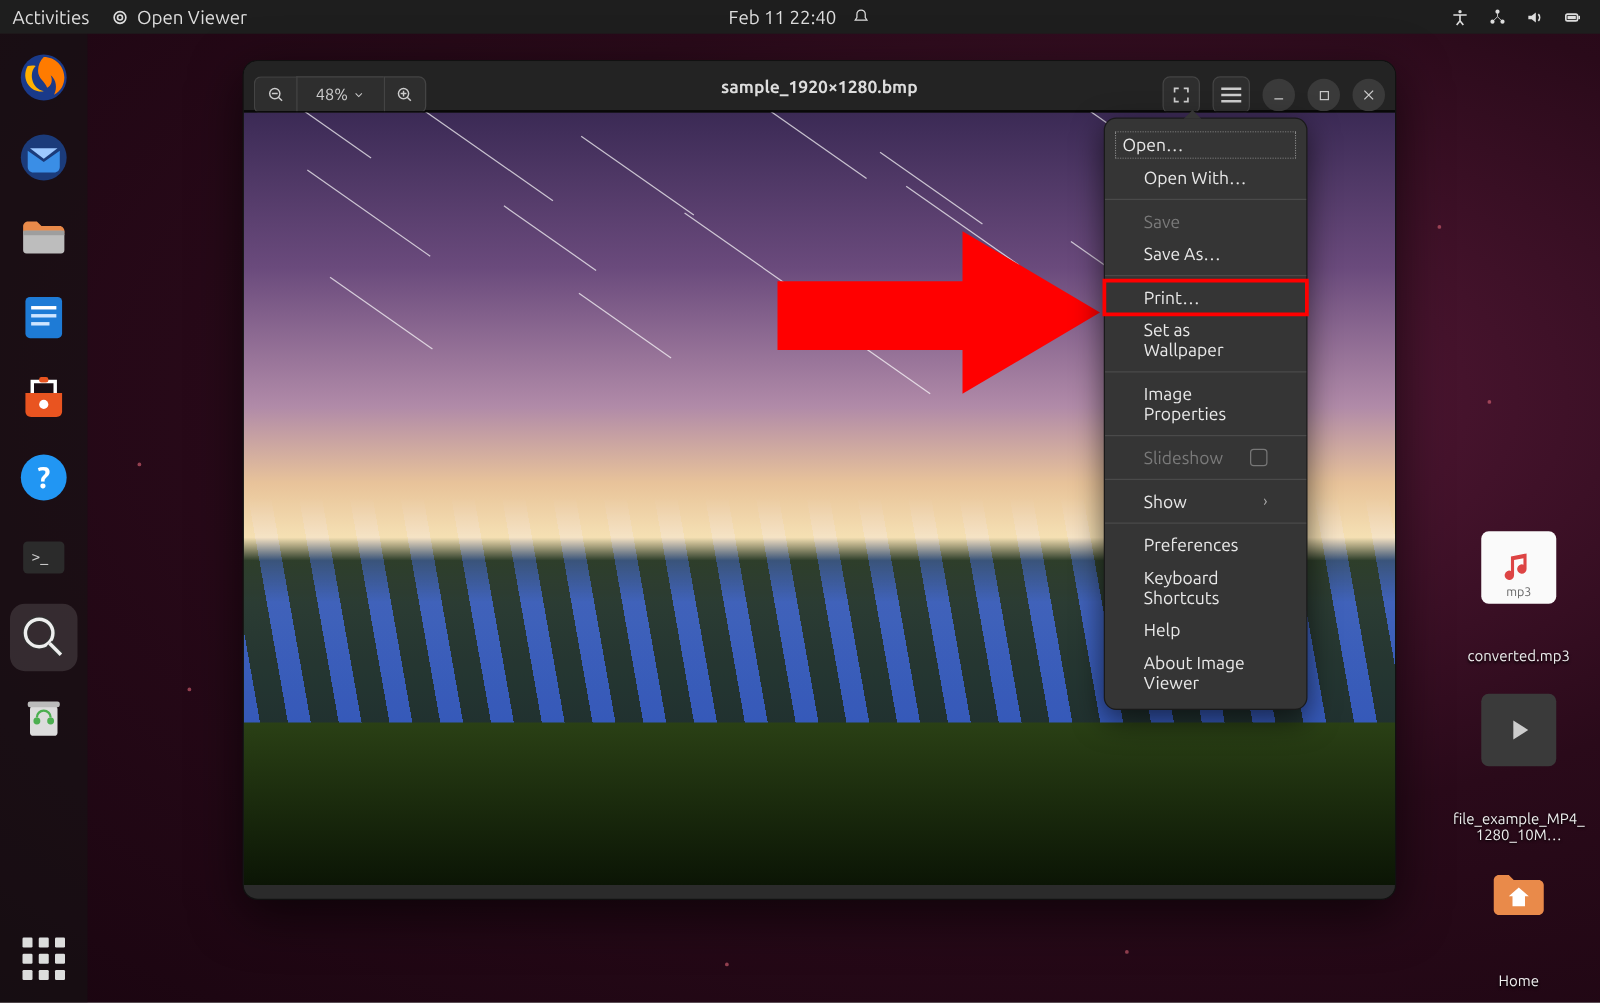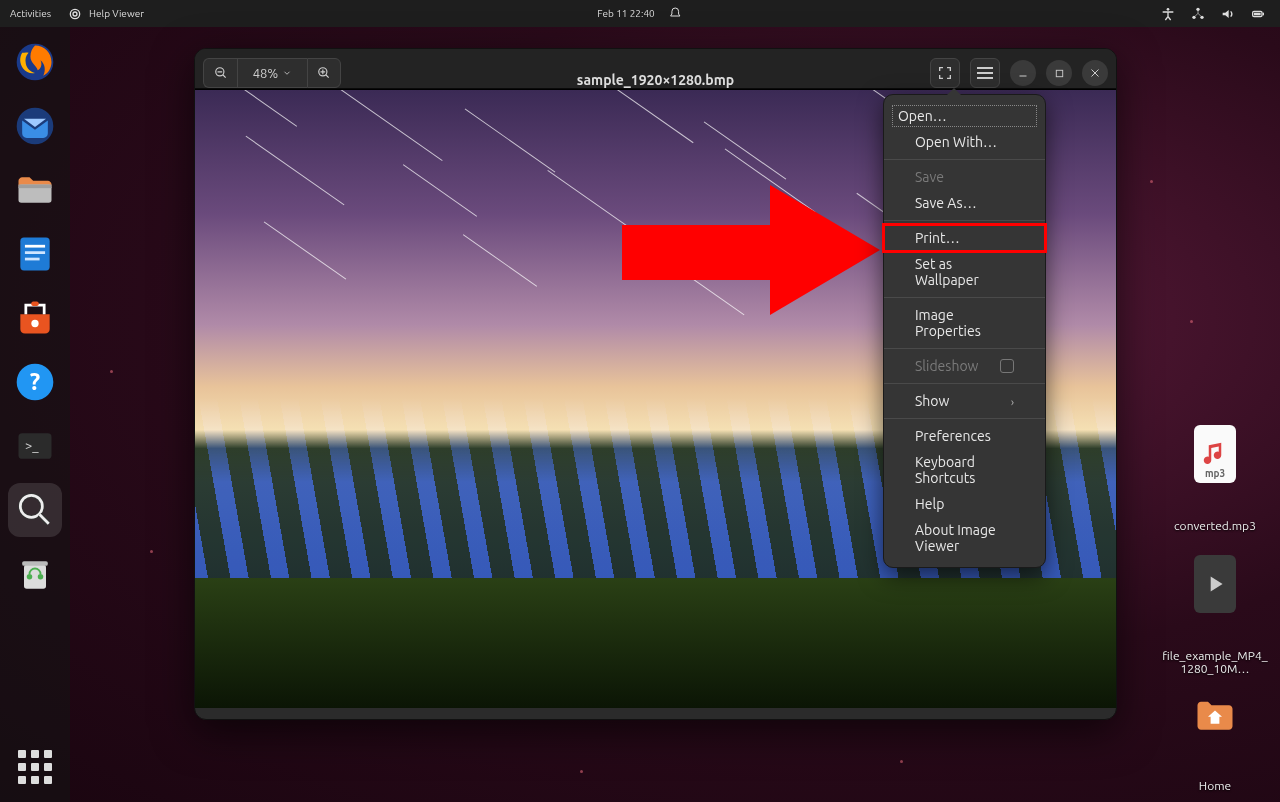--- a/index.html
+++ b/index.html
@@ -8,51 +8,51 @@
     font-family: "Ubuntu", "Cantarell", sans-serif;
     background: radial-gradient(ellipse at 70% 40%, #5a1a3a 0%, #2a0a1a 50%, #1a0510 100%);
     overflow: hidden;
     color: #ddd;
     position: relative;
   }
   
   .topbar {
     position: absolute; top:0; left:0; right:0; height:27px;
     background: #1e1e1e; color:#ddd; display:flex; align-items:center;
-    font-size:10px; z-index: 50;
+    font-size:15px; z-index: 50;
   }
   .topbar .left { display:flex; gap:16px; padding-left:10px; align-items:center;}
   .topbar .center { position:absolute; left:50%; transform:translateX(-50%); display:flex; gap:12px; align-items:center;}
   .topbar .right { margin-left:auto; display:flex; gap:14px; padding-right:14px; align-items:center;}
   .topbar svg { width:16px; height:16px; fill:#ddd; }
   
   .dock {
     position:absolute; left:0; top:27px; bottom:0; width:70px;
     background: rgba(20,20,20,0.55);
     display:flex; flex-direction:column; align-items:center; padding-top:8px; gap:10px;
     z-index:40;
   }
   .dock .app { width:54px; height:54px; border-radius:12px; display:flex; align-items:center; justify-content:center; position:relative;}
   .dock .app.active { background: rgba(255,255,255,0.12);}
   .dock .app svg, .dock .app .iconbox { width:44px; height:44px; }
   .dock .apps-button { margin-top:auto; margin-bottom:14px; width:42px; height:42px; display:grid; grid-template-columns:repeat(3,8px); grid-template-rows:repeat(3,8px); gap:5px; align-content:center; justify-content:center;}
   .dock .apps-button span { width:8px; height:8px; background:#ddd; border-radius:1px;}
   
   .desktop-icon { position:absolute; width:110px; text-align:center; color:#eee; font-size:12px; }
-  .desktop-icon .thumb { width:42px; height:58px; margin:0 auto 4px; border-radius:6px; display:flex; align-items:center; justify-content:center; background:#fafafa; color:#c33;font-weight:bold; }
+  .desktop-icon .thumb { width:60px; height:58px; margin:0 auto 4px; border-radius:6px; display:flex; align-items:center; justify-content:center; background:#fafafa; color:#c33; }
   .desktop-icon .label { text-shadow:0 1px 2px #000; word-break:break-word;margin-top:36px;}
   
   .window {
     position:absolute; left:194px; top:48px; width:923px; height:672px;
     background:#2b2b2b; border-radius:12px; overflow:hidden;
     box-shadow:0 12px 40px rgba(0,0,0,0.6);
     border:1px solid #111;
     z-index:60;
   }
-  .titlebar { height:40px; background:#232323; display:flex; align-items:flex-end; padding:0 8px; gap:6px; border-bottom:1px solid #0a0a0a;}
+  .titlebar { height:40px; background:#232323; display:flex; align-items:flex-start; padding:12px 8px; gap:6px; border-bottom:1px solid #0a0a0a;}
   .tb-btn { height:30px; min-width:34px; border:1px solid #444; border-radius:6px; background:#2e2e2e; display:flex; align-items:center; justify-content:center; color:#ccc; font-size:13px; padding:0 8px;}
   .tb-group { display:flex; }
   .tb-group .tb-btn { border-radius:0; border-right-width:0; }
   .tb-group .tb-btn:first-child { border-radius:6px 0 0 6px;}
   .tb-group .tb-btn:last-child { border-radius:0 6px 6px 0; border-right-width:1px;}
   .title { position:absolute; left:50%; transform:translateX(-50%); color:#ddd; font-weight:600; font-size:14px;}
   .winicons { margin-left:auto; display:flex; gap:10px; align-items:center;}
   .winicons .circlebtn { width:26px; height:26px; border-radius:50%; background:#3a3a3a; display:flex; align-items:center; justify-content:center;}
   .winicons .sq { width:30px; height:30px; border:1px solid #444; border-radius:6px; background:#2e2e2e; display:flex; align-items:center; justify-content:center;}
   .winicons .sq.hamburger span { width:16px; height:2px; background:#ccc; box-shadow:0 -5px 0 #ccc,0 5px 0 #ccc;}
@@ -108,21 +108,21 @@
 <body>
 
 <div class="topbar">
   <div class="left">
     <span>Activities</span>
     <span style="display:flex;gap:6px;align-items:center">
       <svg viewBox="0 0 24 24">
           <circle cx="12" cy="12" r="7" fill="none" stroke="#ddd" stroke-width="2"></circle>
           <circle cx="12" cy="12" r="3" fill="none" stroke="#ddd" stroke-width="2"></circle>
         </svg>
-      <span>Help Viewer</span>
+      <span>Open Viewer</span>
     </span>
   </div>
   <div class="center">
     <span>Feb 11  22:40</span>
     <svg viewBox="0 0 24 24">
         <path d="M12 3a5 5 0 00-5 5v4l-2 3h14l-2-3V8a5 5 0 00-5-5z" fill="none" stroke="#ddd" stroke-width="1.5"></path>
       </svg>
   </div>
   <div class="right">
     <svg viewBox="0 0 24 24">

